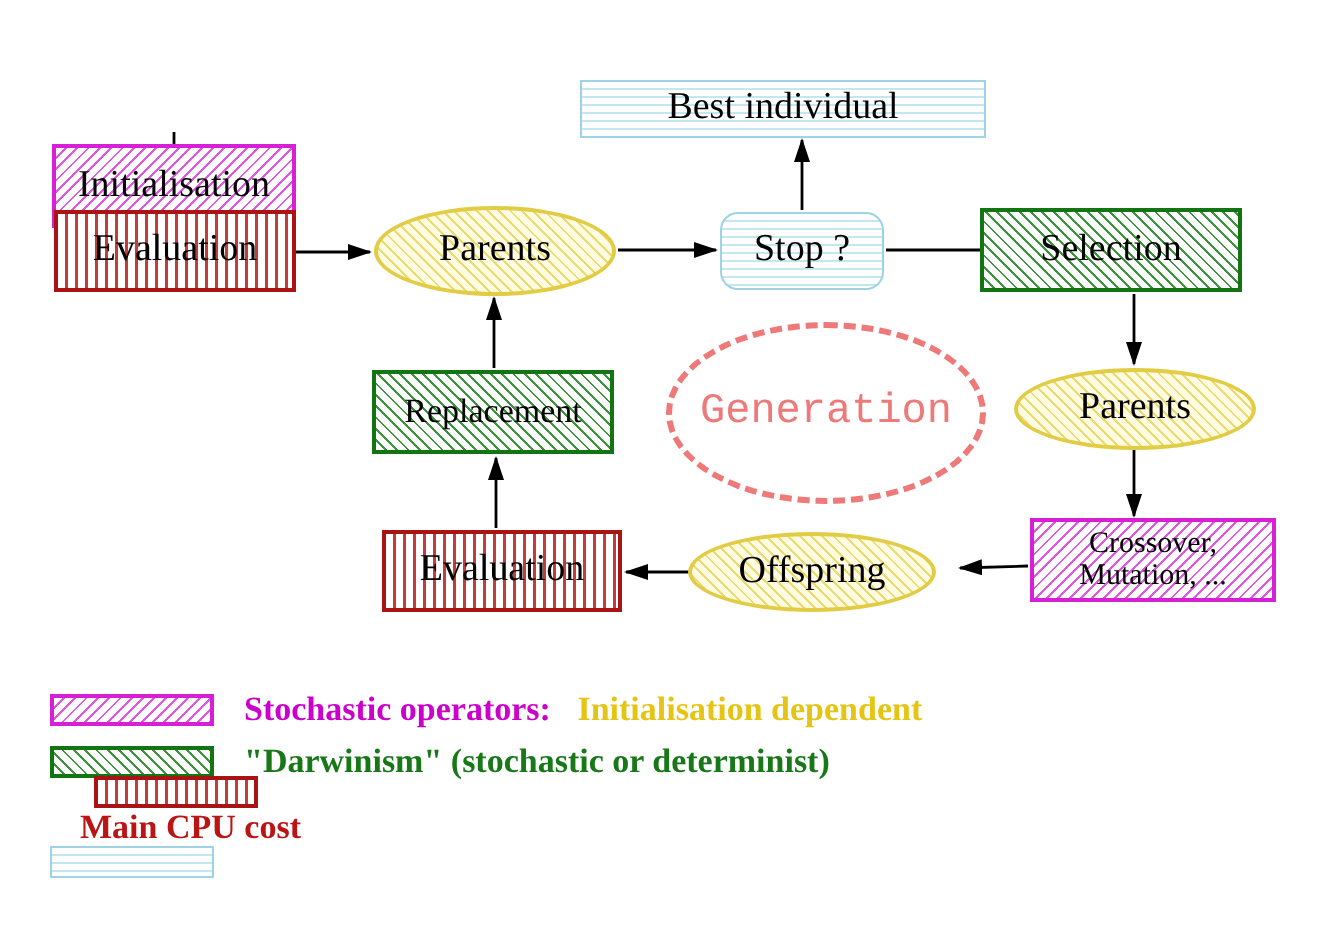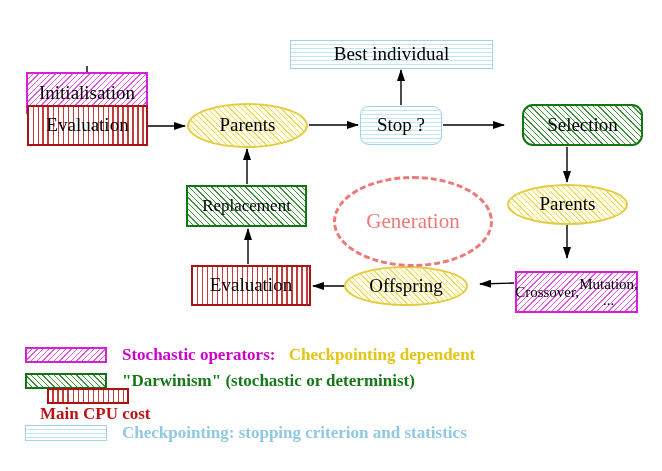--- a/index.html
+++ b/index.html
@@ -74,59 +74,56 @@
   <div class="node hatch-magenta" style="left:26px; top:24px; width:122px; height:42px;margin-top:48px;">Initialisation</div>
 
   <div class="node stripes-red" style="left:27px; top:105px; width:121px; height:41px;">Evaluation</div>
 
   <div class="node ellipse-yellow" style="left:187px; top:103px; width:121px; height:45px;text-align:center;">Parents</div>
 
   <div class="node stripes-cyan rounded" style="left:360px; top:106px; width:82px; height:39px;">Stop ?</div>
 
   <div class="node stripes-cyan" style="left:290px; top:40px; width:203px; height:29px;">Best individual</div>
 
-  <div class="node hatch-green" style="left:522px; top:104px; width:121px; height:42px;border-radius:11px;">Selection</div>
+  <div class="node hatch-green" style="left:490px; top:104px; width:131px; height:42px;">Selection</div>
 
   <div class="node ellipse-yellow" style="left:507px; top:184px; width:121px; height:41px;">Parents</div>
 
-  <div class="node hatch-magenta small-label" style="left:515px; top:271px; width:123px; height:42px; flex-direction:row;">
+  <div class="node hatch-magenta small-label" style="left:515px; top:259px; width:123px; height:42px; flex-direction:column;">
     <span>Crossover,</span>
     <span>Mutation, ...</span>
   </div>
 
   <div class="node ellipse-yellow" style="left:344px; top:266px; width:124px; height:40px;">Offspring</div>
 
   <div class="node stripes-red" style="left:191px; top:265px; width:120px; height:41px;">Evaluation</div>
 
   <div class="node hatch-green" style="left:186px; top:185px; width:121px; height:42px; font-size:17px;">Replacement</div>
 
-  <div class="node generation" style="left:333px; top:176px; width:160px; height:91px;">Generation</div>
+  <div class="node generation" style="left:333px; top:161px; width:160px; height:91px;font-family:Liberation Mono, monospace;">Generation</div>
 
   <div class="legend-row" style="left:25px; top:345px;">
     <div class="swatch hatch-magenta"></div>
     <div class="legend-text">
       <span style="color: rgb(204, 0, 204);">Stochastic operators:</span>
-      <span class="part2" style="color: rgb(229, 197, 20);">Checkpointing dependent</span>
+      <span class="part2" style="color: rgb(229, 197, 20);">Initialisation dependent</span>
     </div>
   </div>
 
   <div class="legend-row" style="left:25px; top:371px;">
     <div class="swatch hatch-green"></div>
     <div class="legend-text">
       <span style="color: rgb(24, 120, 24);">"Darwinism" (stochastic or determinist)</span>
     </div>
   </div>
 
   <div class="legend-row" style="left:25px; top:388px;flex-direction:column;">
     <div class="swatch stripes-red"></div>
     <div class="legend-text">
       <span style="color: rgb(187, 20, 20);">Main CPU cost</span>
     </div>
   </div>
 
   <div class="legend-row" style="left:25px; top:423px;">
     <div class="swatch stripes-cyan"></div>
-    <div class="legend-text">
-      <span style="color: rgb(143, 201, 226);">Checkpointing: stopping criterion and statistics</span>
-    </div>
   </div>
 
 </div>
 
 </body></html>

